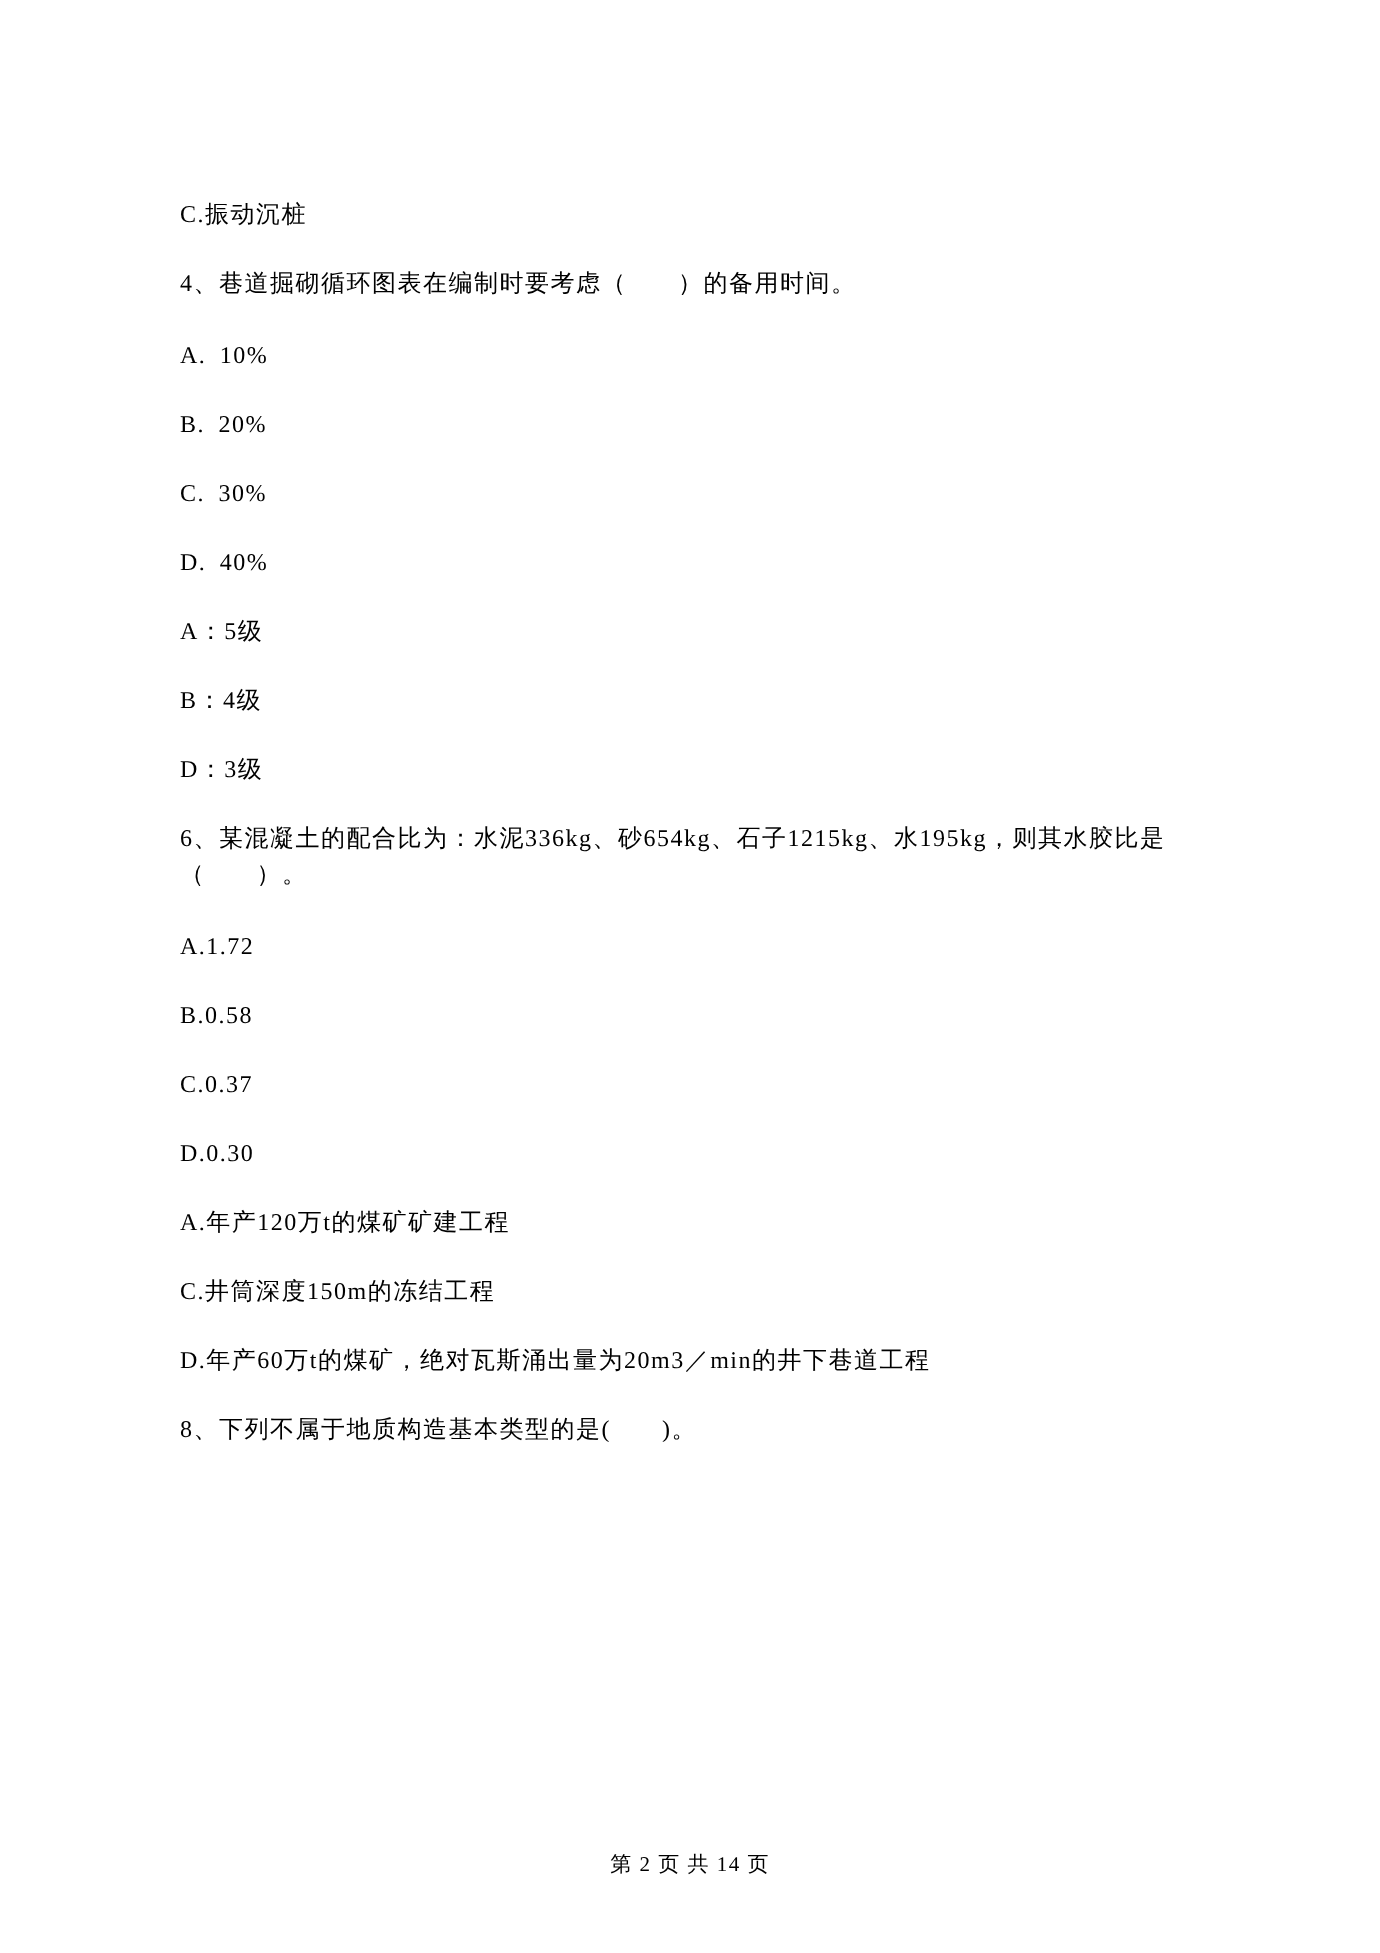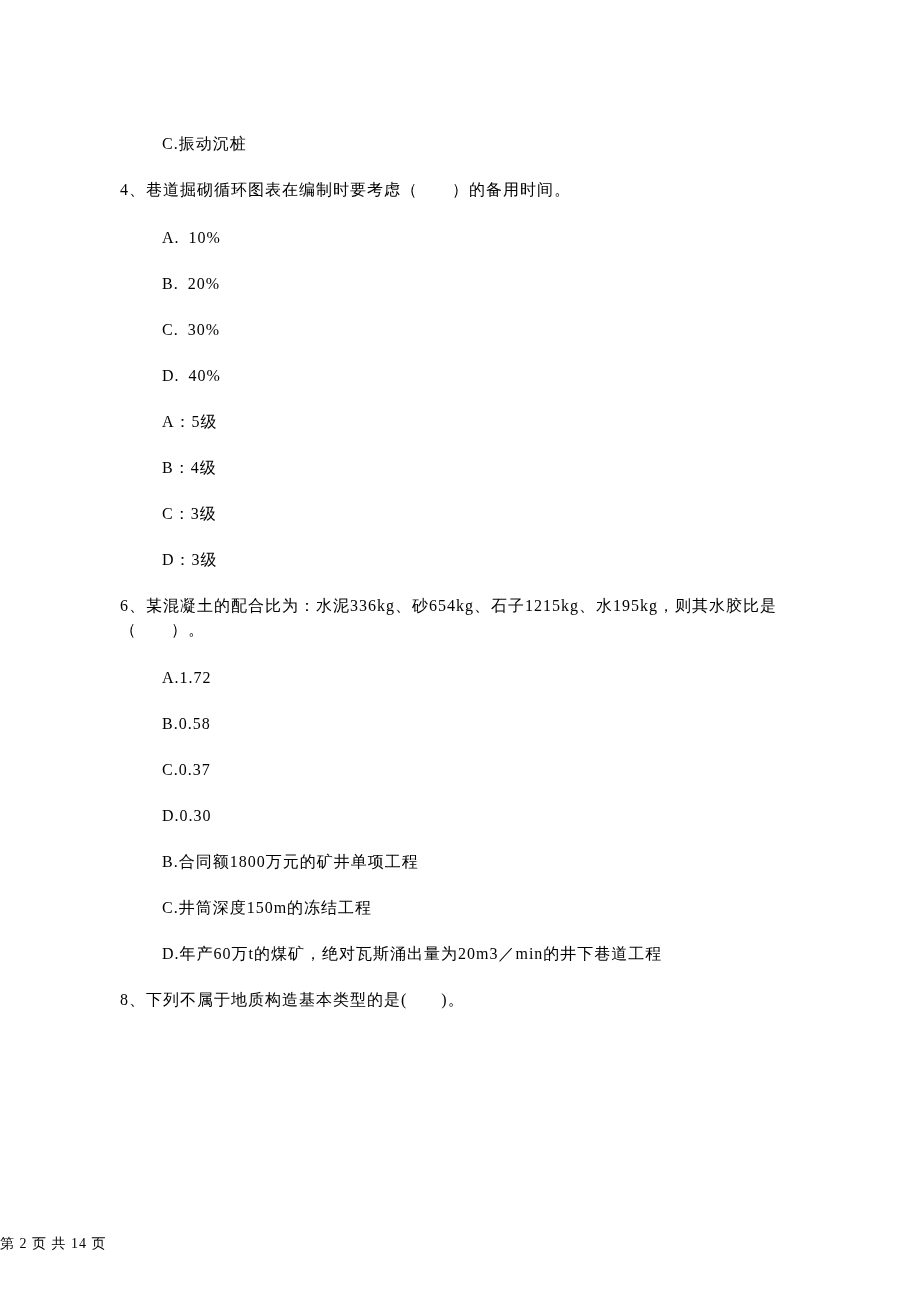--- a/index.html
+++ b/index.html
@@ -11,63 +11,62 @@
     height: 1302px;
     position: relative;
     font-size: 16px;
     color: #000;
     line-height: 1.5;
   }
   .content {
     padding: 110px 120px 0 120px;
   }
   .opt {
-    margin-left: 42px;
     margin-top: 22px;
     margin-bottom: 22px;
     letter-spacing: 1px;
   }
   .question {
     margin-bottom: 24px;
     letter-spacing: 1px;
   }
   .footer {
     position: absolute;
     bottom: 48px;
     left: 0;
     width: 920px;
+    text-align: center;
     font-size: 14px;
     letter-spacing: 1px;
   }
 </style>
 </head>
 <body>
 
 <div class="content">
 
   <div class="opt">C.振动沉桩</div>
 
   <div class="question">4、巷道掘砌循环图表在编制时要考虑（　　）的备用时间。</div>
   <div class="opt">A. 10%</div>
   <div class="opt">B. 20%</div>
   <div class="opt">C. 30%</div>
   <div class="opt">D. 40%</div>
 
   <div class="opt">A：5级</div>
   <div class="opt">B：4级</div>
-  <div class="opt">C：3级</div>
   <div class="opt">D：3级</div>
 
   <div class="question">6、某混凝土的配合比为：水泥336kg、砂654kg、石子1215kg、水195kg，则其水胶比是（　　）。</div>
   <div class="opt">A.1.72</div>
   <div class="opt">B.0.58</div>
   <div class="opt">C.0.37</div>
   <div class="opt">D.0.30</div>
 
-  <div class="opt">B.合同额1800万元的矿井单项工程</div>
+  <div class="opt">A.年产120万t的煤矿矿建工程</div>
   <div class="opt">C.井筒深度150m的冻结工程</div>
   <div class="opt">D.年产60万t的煤矿，绝对瓦斯涌出量为20m3／min的井下巷道工程</div>
 
   <div class="question">8、下列不属于地质构造基本类型的是(　　)。</div>
 
 </div>
 
 <div class="footer">第 2 页 共 14 页</div>
 
 </body></html>

